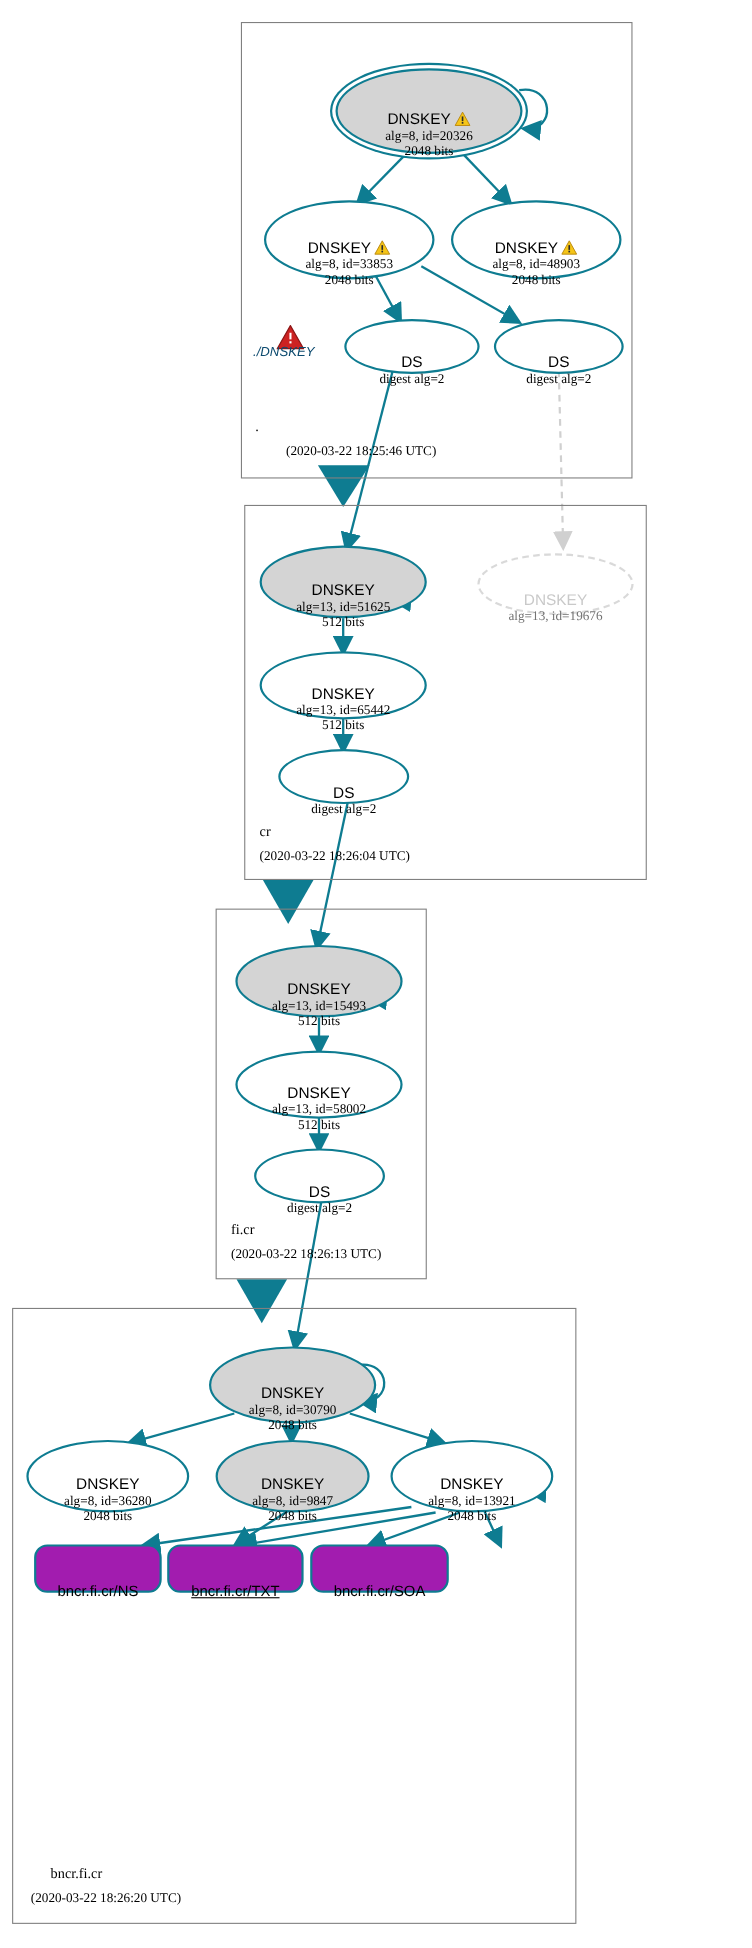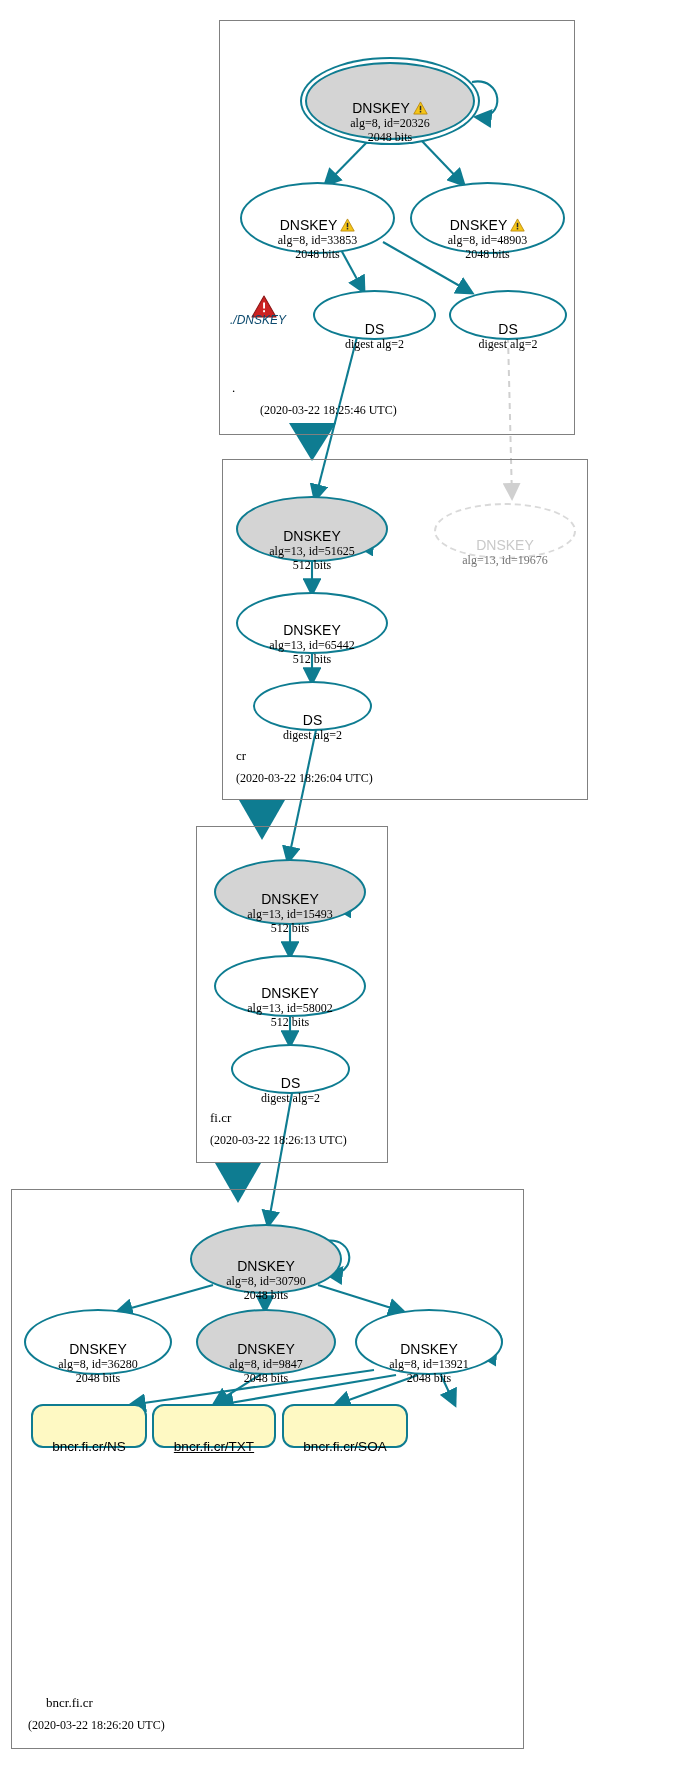--- a/index.html
+++ b/index.html
@@ -60,21 +60,21 @@
   .ellipse.dbl {
     box-shadow: 0 0 0 3px #ffffff, 0 0 0 5px #0e7c91;
   }
   .ellipse.dashed {
     border: 2px dashed #d9d9d9;
     background: #ffffff;
   }
   .rrset {
     border: 2px solid #0e7c91;
     border-radius: 12px;
-    background: #fef9c3;
+    background: #a21caf;
   }
   .t1 {
     font-family: "Liberation Sans", sans-serif;
     font-size: 14px;
     line-height: 16px;
     display: flex;
     align-items: center;
     justify-content: center;
     gap: 3px;
     margin-top: 42px;

